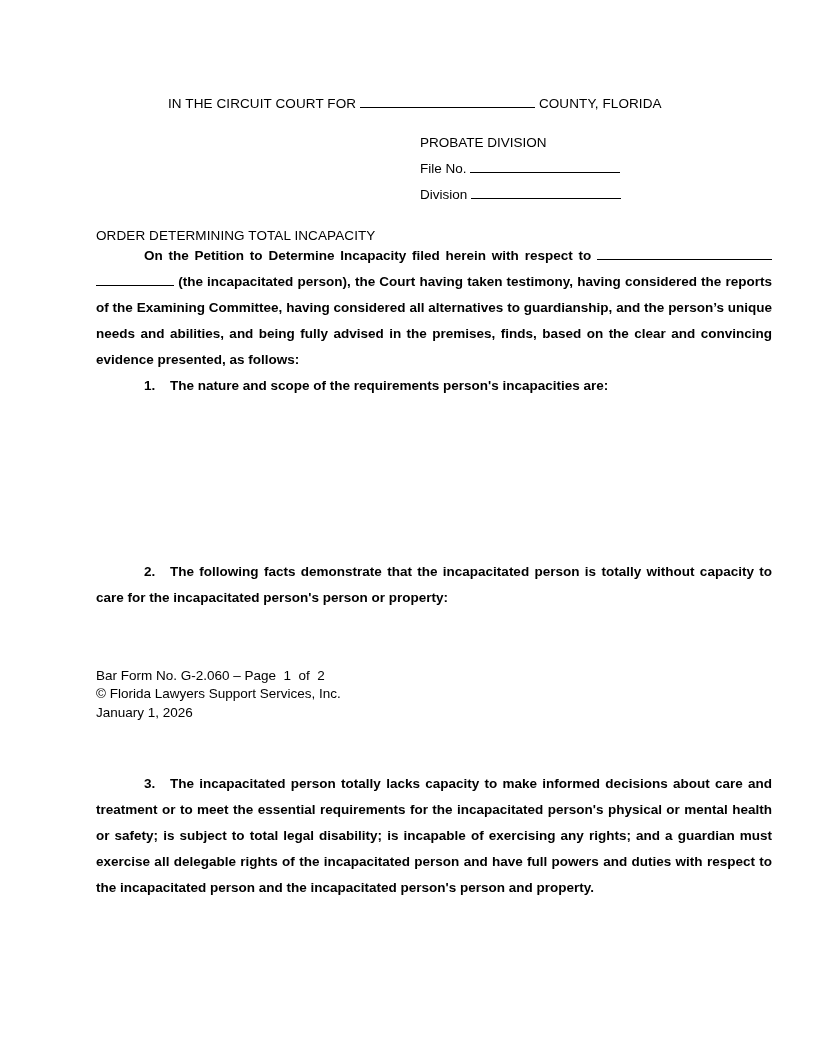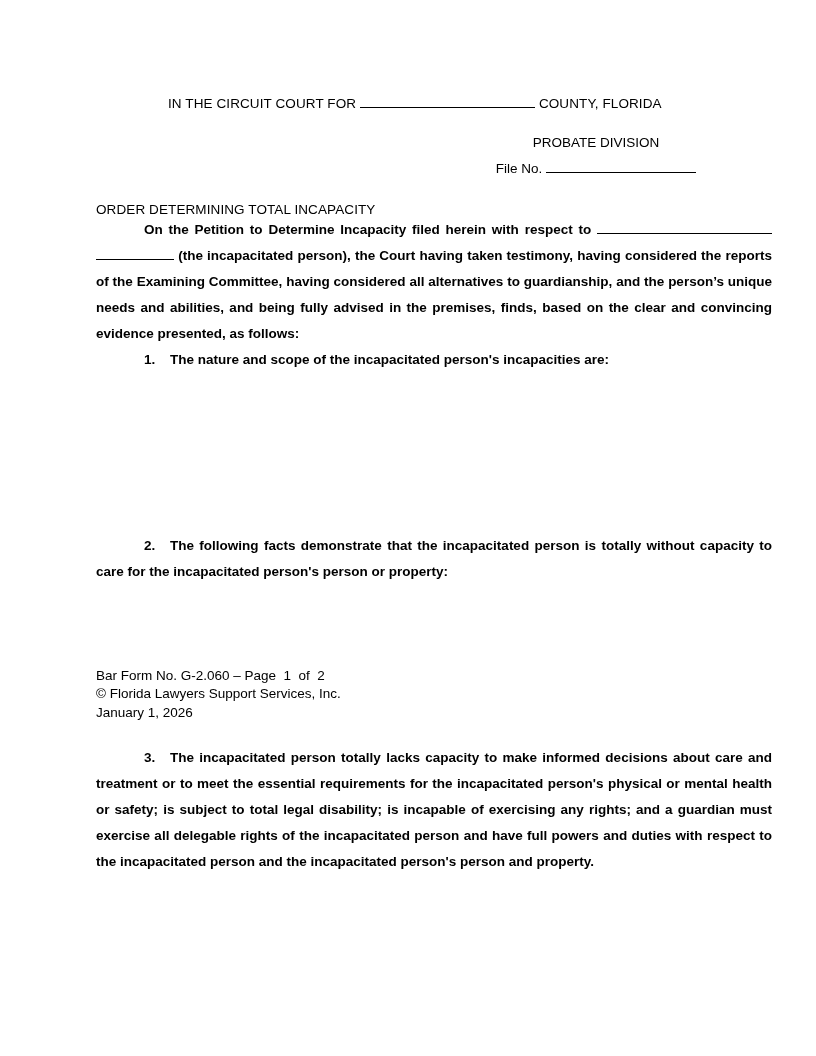--- a/index.html
+++ b/index.html
@@ -52,21 +52,20 @@
     font-size: 13.5px;
     margin: 18px 0 0 0;
   }
   .probate-block {
     margin-top: 24px;
     padding-left: 324px;
     font-size: 13.5px;
   }
   .probate-block .pline {
     margin-bottom: 11px;
-    text-align: center;
   }
   .probate-block .pline:last-child {
     margin-bottom: 0;
   }
   .doc-title {
     font-size: 13.5px;
     margin-top: 26px;
     letter-spacing: 0.1px;
   }
   p.body {
@@ -116,33 +115,37 @@
     <span>COUNTY, FLORIDA</span>
   </div>
 
 
   <div class="probate-block">
     <div class="pline">PROBATE DIVISION</div>
     <div class="pline">
       <span>File No.</span>
       <span class="blank-md"></span>
     </div>
+    <div class="pline">
+      <span>Division</span>
+      <span class="blank-md"></span>
+    </div>
   </div>
 
   <div class="doc-title">ORDER DETERMINING TOTAL INCAPACITY</div>
 
   <p class="body para-first">
     <span class="indent"></span><span>On the Petition to Determine Incapacity filed herein with respect to</span>
     <span class="blank-lg"></span>
     <span class="blank-xs"></span>
     <span>(the incapacitated person), the Court having taken testimony, having considered the reports of the Examining Committee, having considered all alternatives to guardianship, and the person’s unique needs and abilities, and being fully advised in the premises, finds, based on the clear and convincing evidence presented, as follows:</span>
   </p>
 
   <p class="body numbered">
-    <span class="num-indent"></span><span class="num-label">1.</span><span>The nature and scope of the incapacitated person's incapacities are:</span>
+    <span class="num-indent"></span><span class="num-label">1.</span><span>The nature and scope of the requirements person's incapacities are:</span>
   </p>
 
   <div class="gap-1"></div>
 
   <p class="body">
     <span class="num-indent"></span><span class="num-label">2.</span><span>The following facts demonstrate that the incapacitated person is totally without capacity to care for the incapacitated person's person or property:</span>
   </p>
 
   <div class="gap-2"></div>
 

